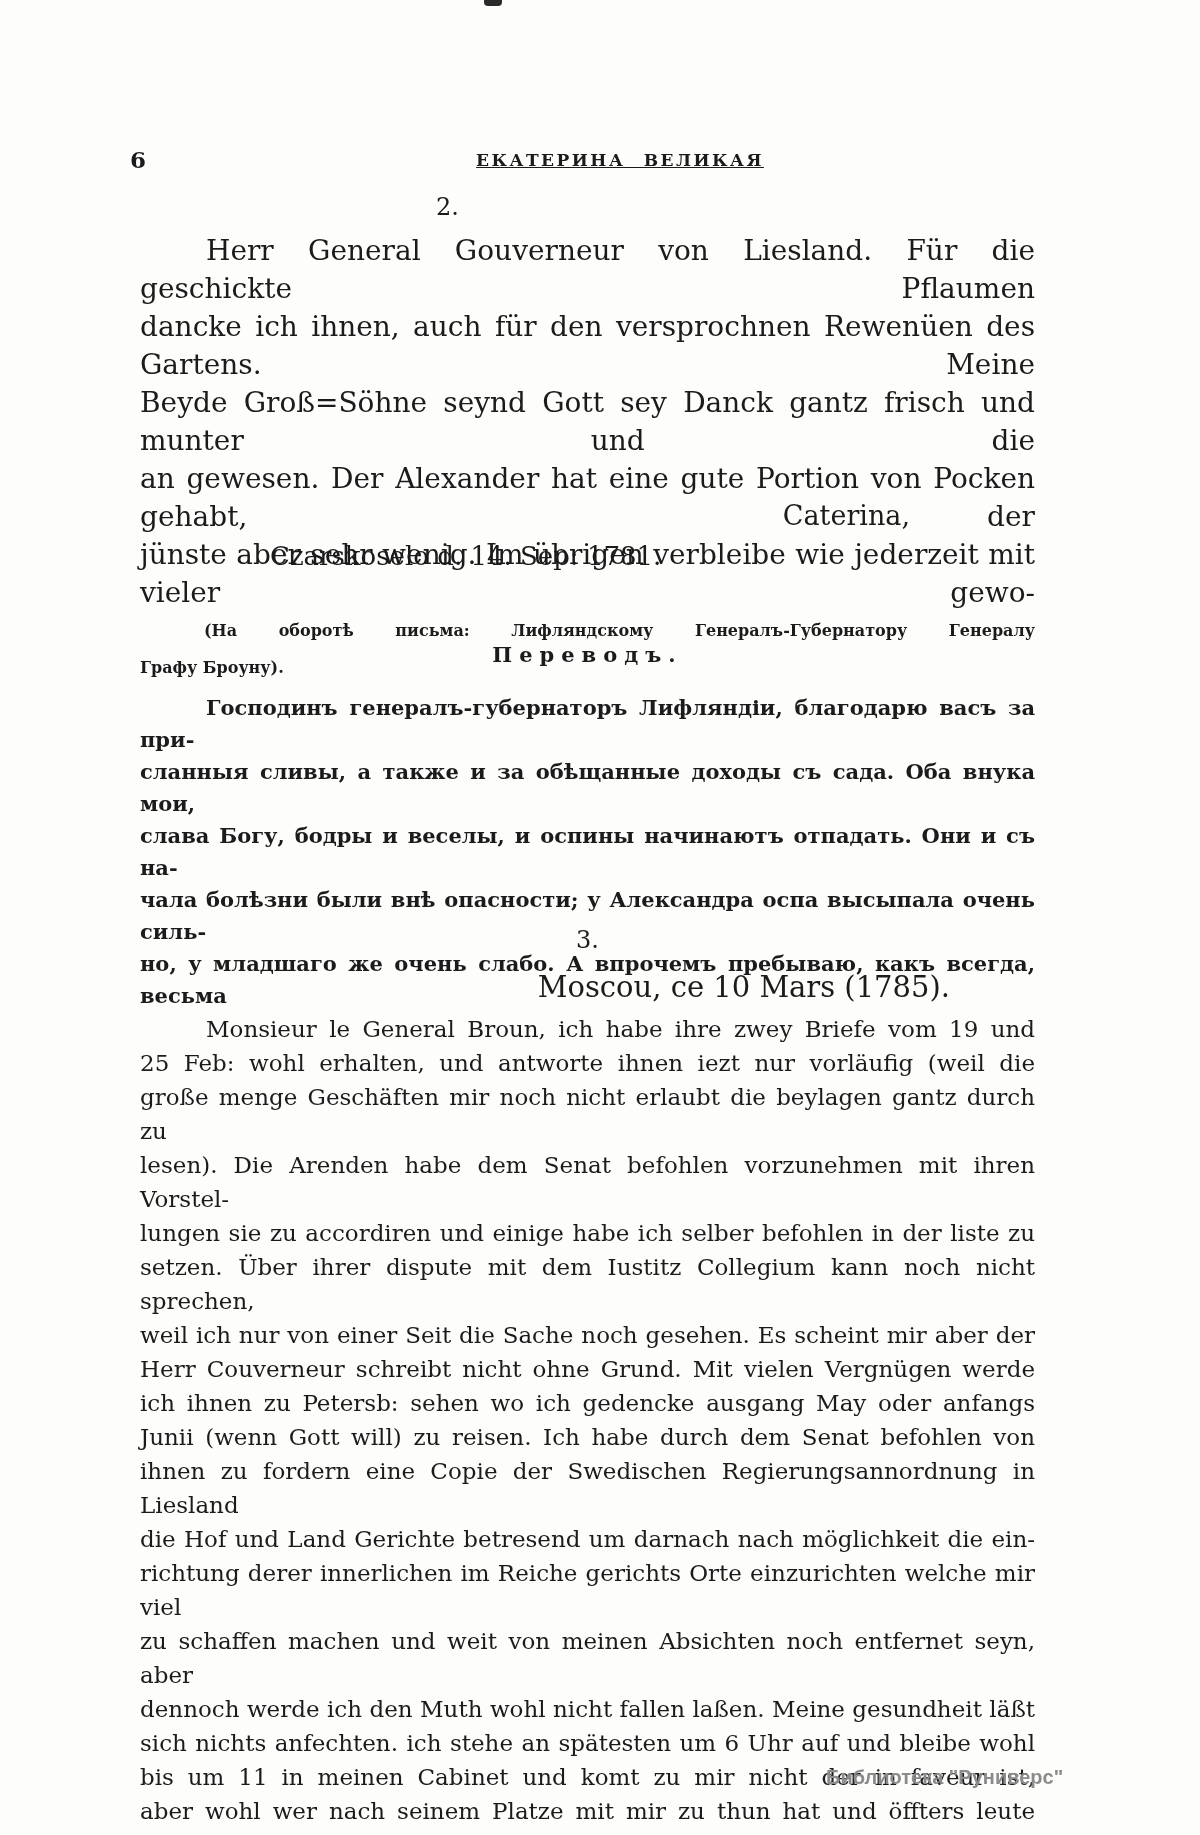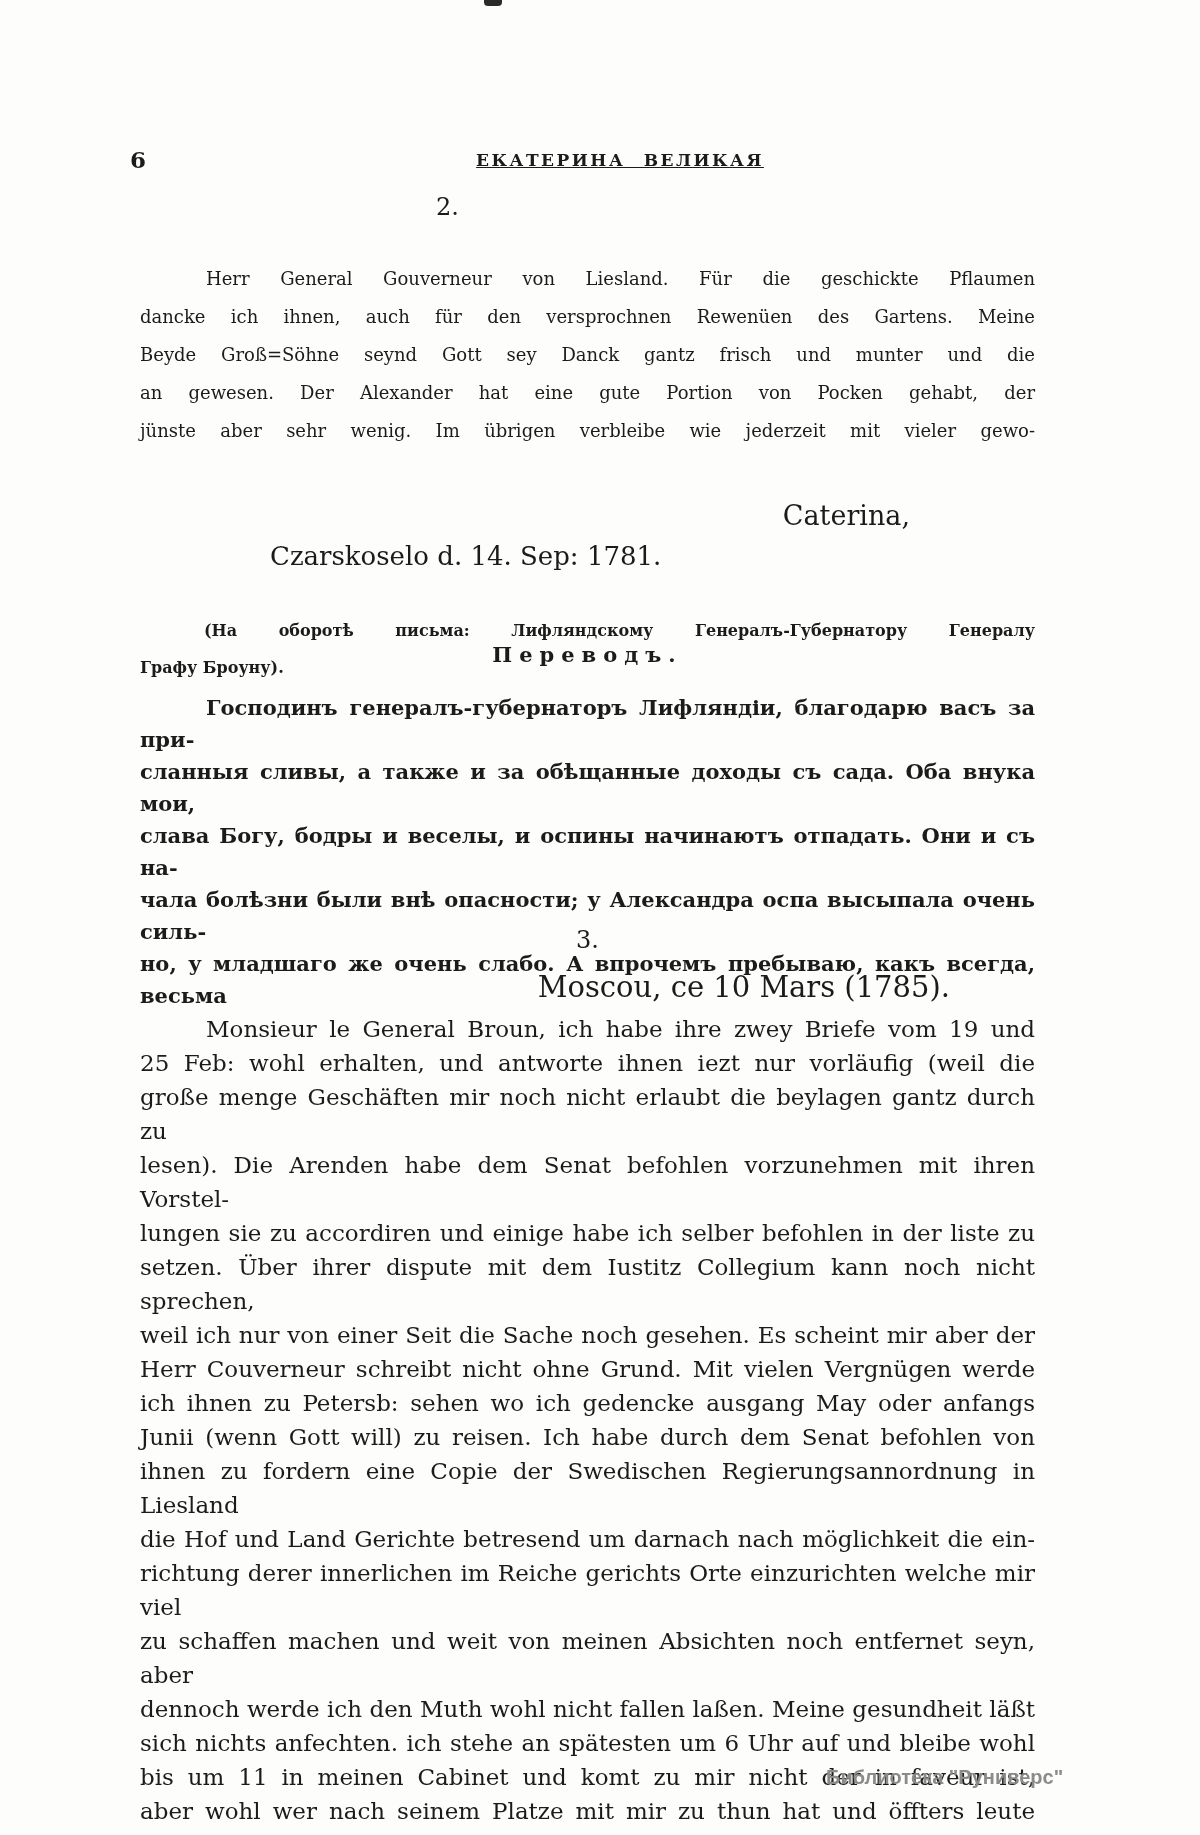--- a/index.html
+++ b/index.html
@@ -29,21 +29,21 @@
     width: 895px; text-align: center;
     font-size: 24px;
   }
   .sec2 { top: 193px; }
   .sec3 { top: 926px; }
 
   .tline { white-space: normal; }
   .just { text-align: justify; text-align-last: justify; }
 
   .german-body { font-family: "DejaVu Serif", serif; }
-  .letter2-body { top: 232px; font-size: 18px; line-height: 38px; margin-top: 28px; }
+  .letter2-body { top: 232px; font-size: 28px; line-height: 38px; }
   .letter3-body { top: 1012px; font-size: 23px; line-height: 34px; }
 
   .signature {
     top: 500px; text-align: right; padding-right: 125px;
     box-sizing: border-box; font-size: 27px;
   }
   .dateline2 {
     top: 541px; padding-left: 130px;
     font-size: 26px;
   }

